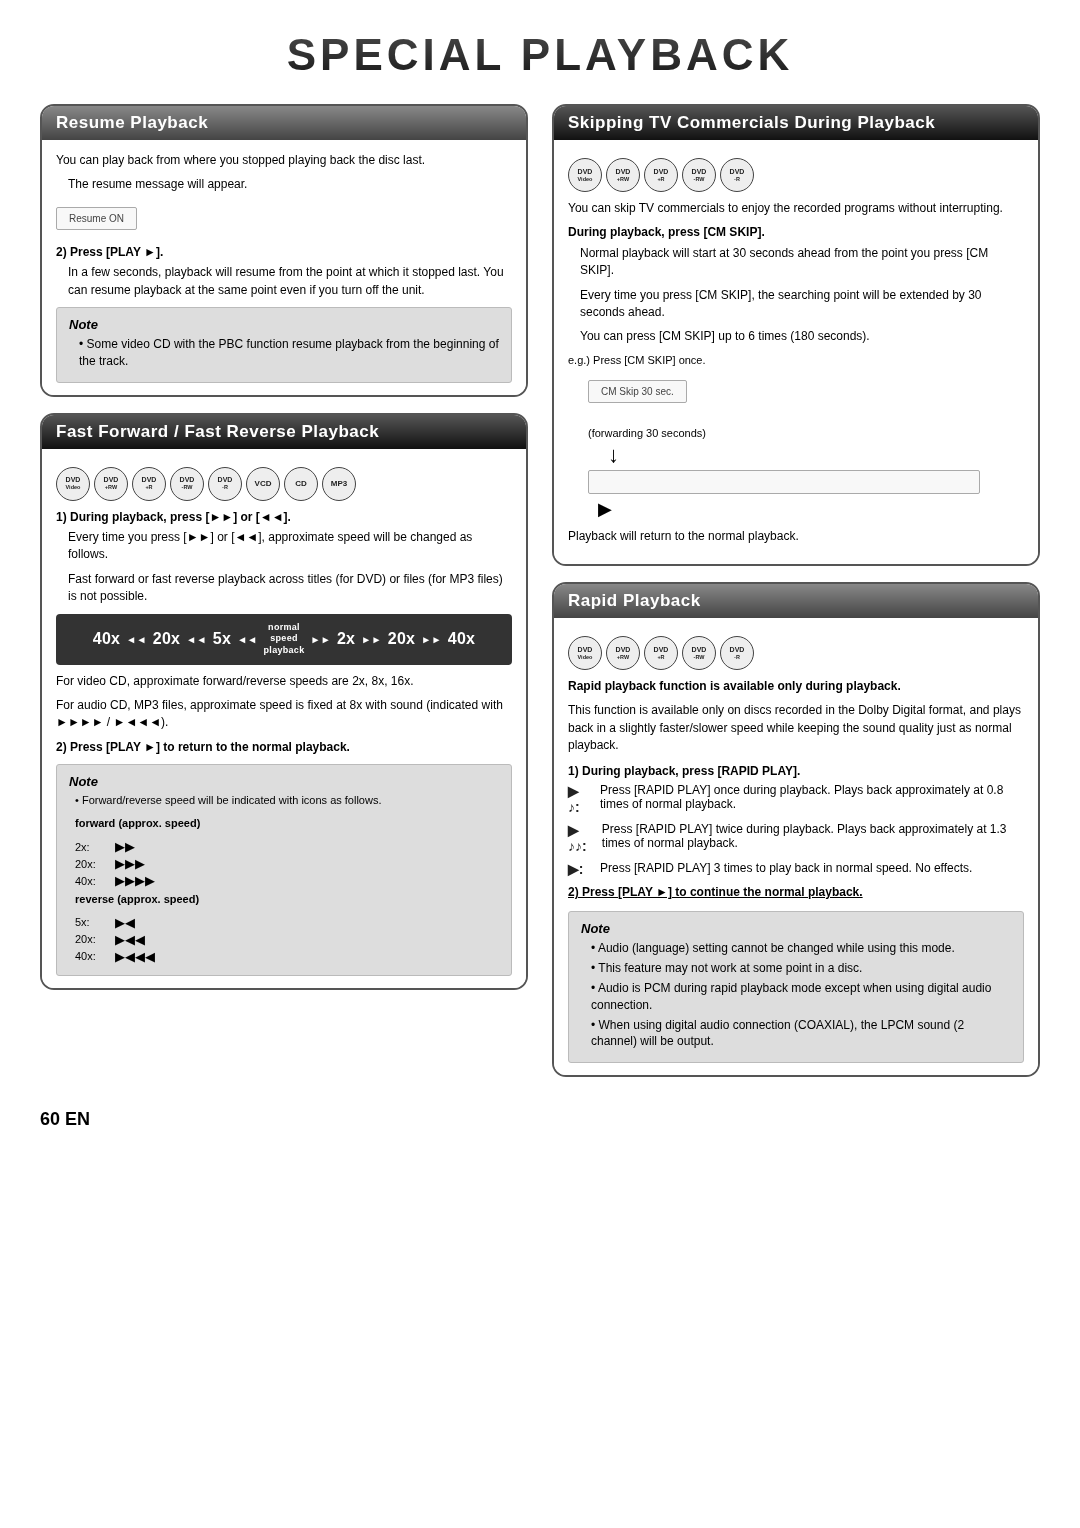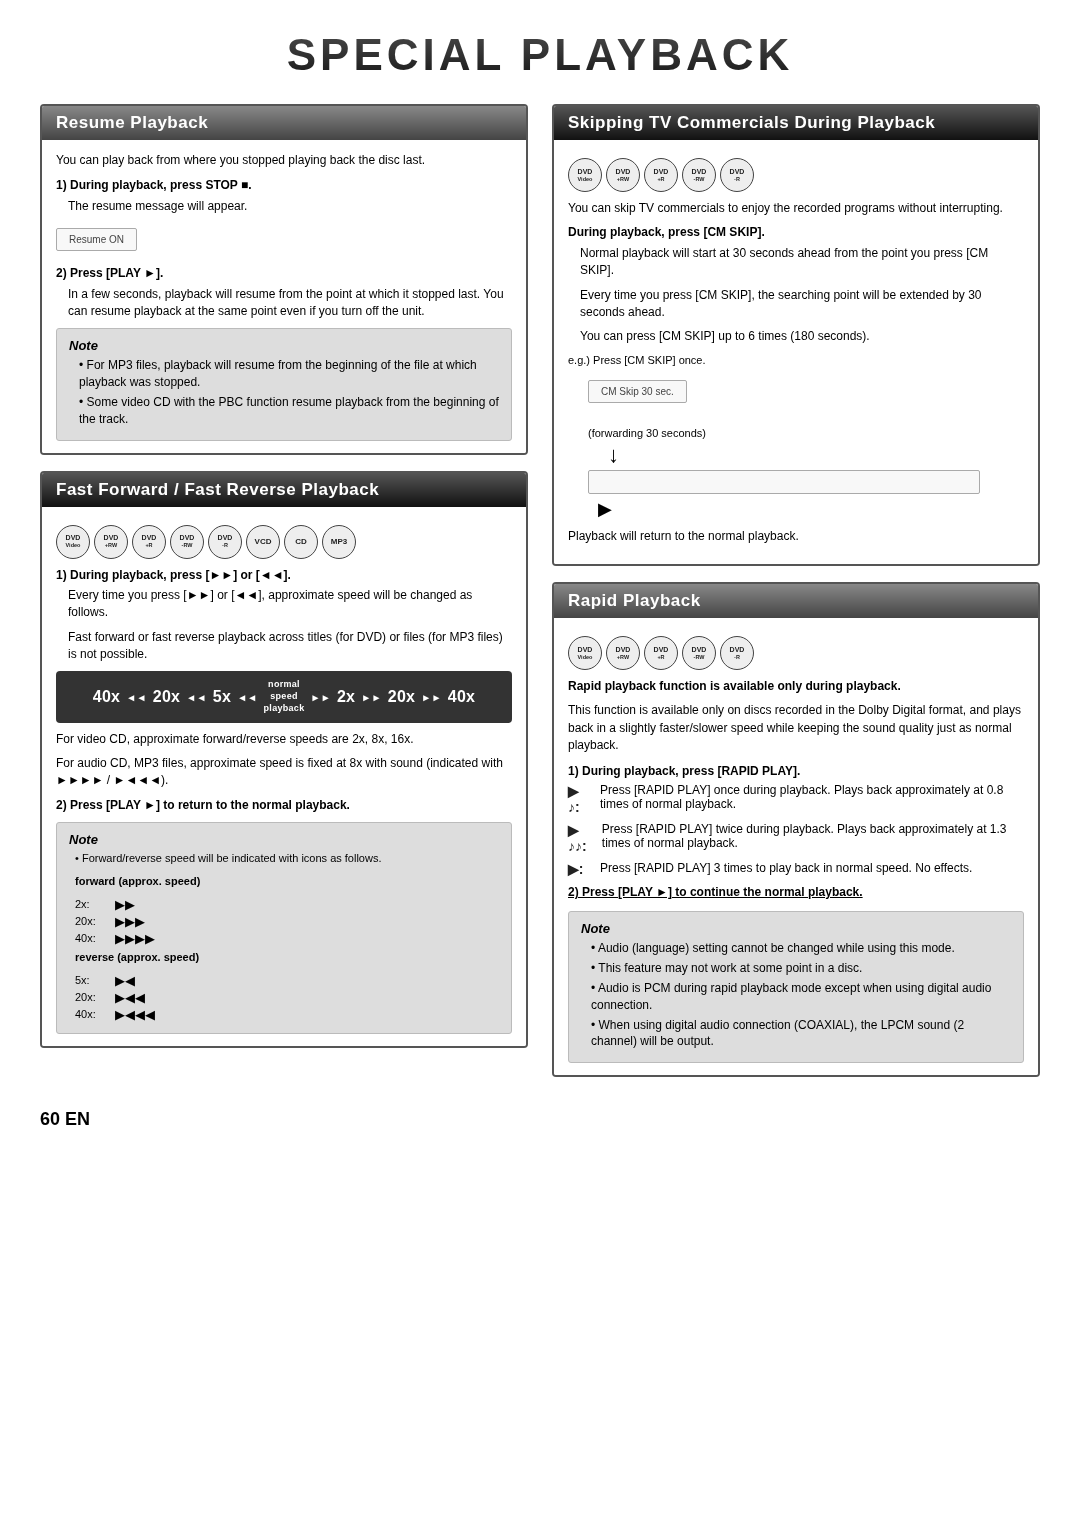--- a/index.html
+++ b/index.html
@@ -36,21 +36,21 @@
       align-items: flex-start;
     }
     .col-left {
       flex: 1 1 480px;
     }
     .col-right {
       flex: 1 1 480px;
     }
     .section-box {
       border: 2px solid #555;
-      border-radius: 4px;
+      border-radius: 14px;
       margin-bottom: 16px;
       overflow: hidden;
     }
     .section-header {
       background: linear-gradient(180deg, #888 0%, #444 100%);
       color: #fff;
       font-size: 17px;
       font-weight: 700;
       padding: 7px 14px;
       letter-spacing: 0.5px;
@@ -195,28 +195,26 @@
   <div class="main-title">SPECIAL PLAYBACK</div>
 
   <div class="columns">
 
     <div class="col-left">
 
       <div class="section-box">
         <div class="section-header">Resume Playback</div>
         <div class="section-body">
           <p>You can play back from where you stopped playing back the disc last.</p>
-          <p class="step-header">1) During playback, press STOP ■.</p>
           <p class="indent">The resume message will appear.</p>
           <div class="resume-box">Resume ON</div>
           <p class="step-header">2) Press [PLAY ►].</p>
           <p class="indent">In a few seconds, playback will resume from the point at which it stopped last. You can resume playback at the same point even if you turn off the unit.</p>
           <div class="note-box">
             <div class="note-title">Note</div>
-            <div class="note-item">For MP3 files, playback will resume from the beginning of the file at which playback was stopped.</div>
             <div class="note-item">Some video CD with the PBC function resume playback from the beginning of the track.</div>
           </div>
         </div>
       </div>
 
       <div class="section-box">
         <div class="section-header section-header-dark">Fast Forward / Fast Reverse Playback</div>
         <div class="section-body">
 
           <div class="icon-row">

